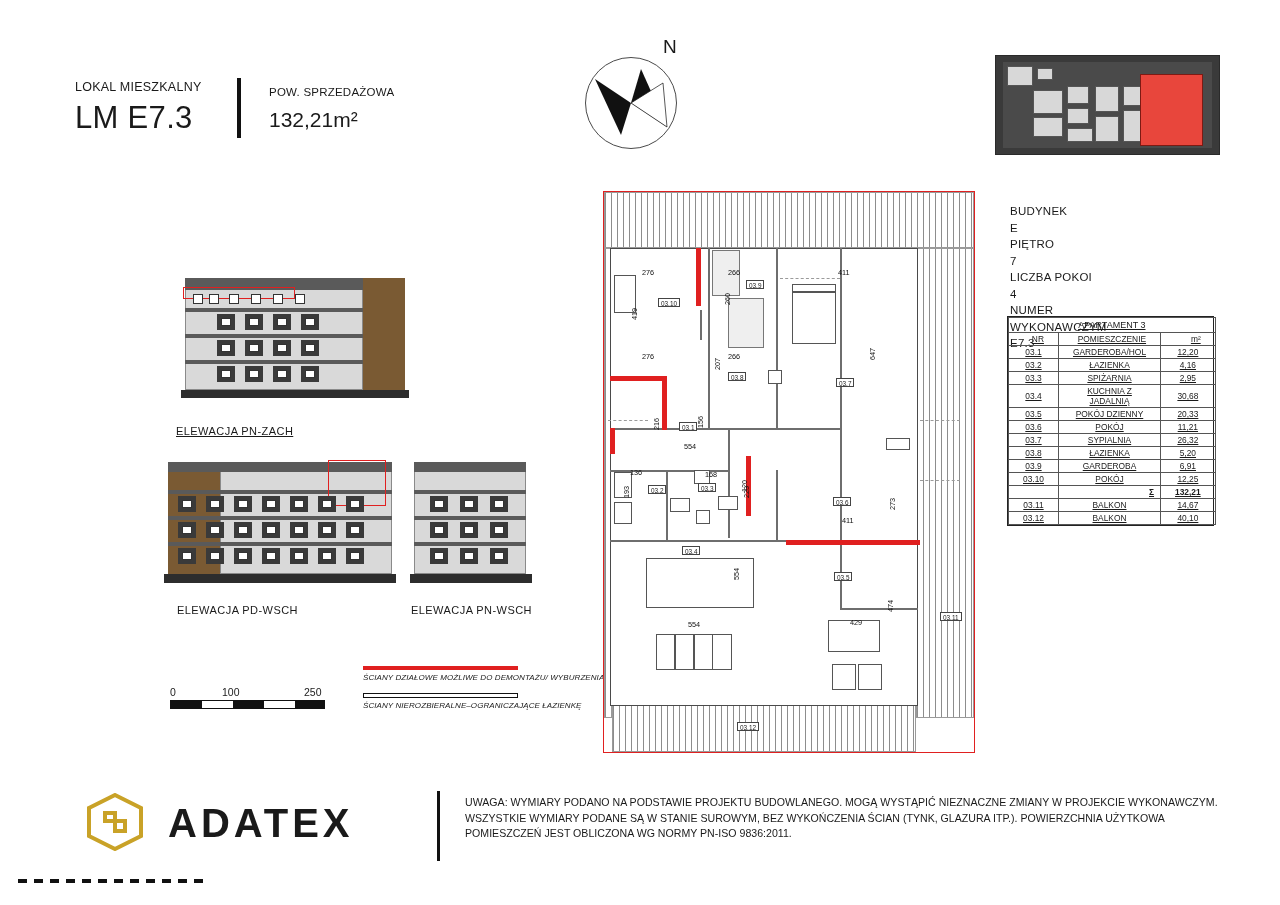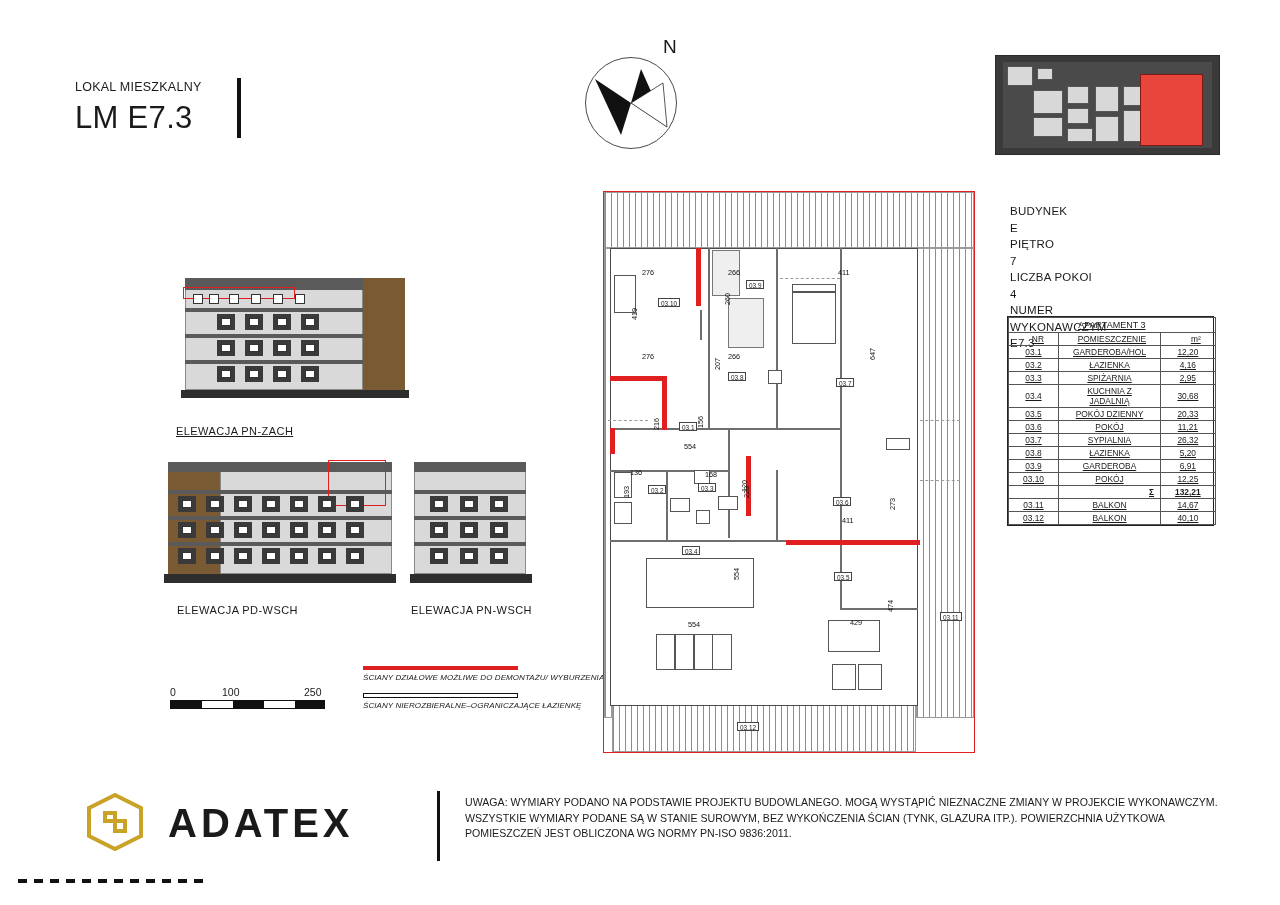--- a/index.html
+++ b/index.html
@@ -100,20 +100,24 @@
 </head>
 <body>
 
 <div class="sheet">
 
   <div class="hdr-title">
     <div class="sub">LOKAL MIESZKALNY</div>
     <div class="big">LM E7.3</div>
   </div>
   <div class="hdr-div"></div>
+  <div class="hdr-area">
+    <div class="lbl">POW. SPRZEDAŻOWA</div>
+    <div class="val">132,21m²</div>
+  </div>
 
   <div class="compass">
     <div class="circ"></div>
     <svg width="92" height="92" style="position:absolute;left:0;top:0">
       <polygon points="46,46 10,22 36,78" fill="#111"></polygon>
       <polygon points="46,46 82,70 56,12" fill="#111"></polygon>
       <polygon points="46,46 82,70 78,26" fill="#ffffff" stroke="#111" stroke-width="0.7"></polygon>
     </svg>
   </div>
   <div class="compass" style="left:0;top:0;width:0;height:0;">

